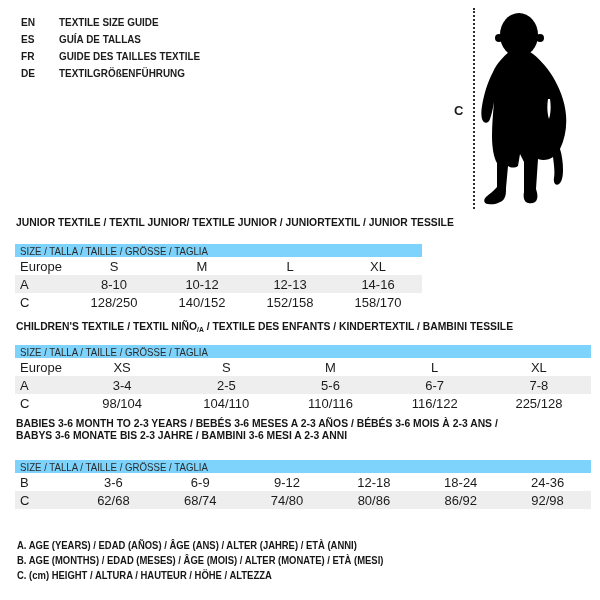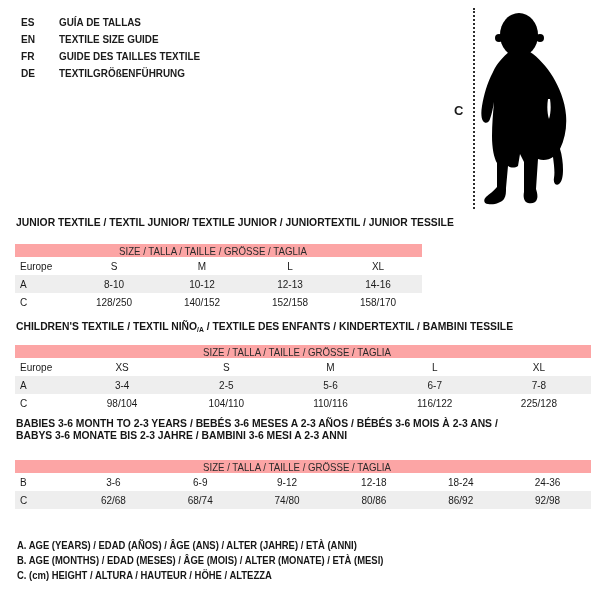--- a/index.html
+++ b/index.html
@@ -46,52 +46,51 @@
   #title-2 { top:320px; }
   #title-3 { top:417px; }
   .title-sub { font-size:7.5px; vertical-align:-2px; font-weight:bold; }
 
   
   .size-table { position:absolute; left:15px; }
   #table-1 { top:244px; width:407px; }
   #table-2 { top:345px; width:576px; }
   #table-3 { top:460px; width:576px; }
   .size-bar {
-    height:13px; background:#fca5a5; display:flex; align-items:center;
+    height:13px; background:#7dd3fc; display:flex; align-items:center;
     padding-left:5px;
-    justify-content:center;
   }
   .size-bar span {
     font-size:10.5px; color:#2a2a2a; white-space:nowrap;
     transform:scaleX(0.92); transform-origin:left center;
   }
-  .size-row { display:flex; height:18px; align-items:center; font-size:10px; }
+  .size-row { display:flex; height:18px; align-items:center; font-size:13px; }
   .size-row.shaded { background:#eeeeee; }
   .row-label { width:55px; padding-left:5px; white-space:nowrap; }
   .row-cell { flex:1; text-align:center; white-space:nowrap; }
 
   
   .legend { position:absolute; left:17px; top:538px; }
   .legend-line {
     font-weight:bold; font-size:10.5px; line-height:15px; white-space:nowrap;
     transform:scaleX(0.90); transform-origin:left top;
     color:#161616;
   }
 </style>
 </head>
 <body>
 
 <div class="lang-block">
     <div class="lang-row">
+      <span class="lang-code">EN</span>
+      <span class="lang-label">TEXTILE SIZE GUIDE</span>
+    </div>
+    <div class="lang-row">
       <span class="lang-code">ES</span>
       <span class="lang-label">GUÍA DE TALLAS</span>
-    </div>
-    <div class="lang-row">
-      <span class="lang-code">EN</span>
-      <span class="lang-label">TEXTILE SIZE GUIDE</span>
     </div>
     <div class="lang-row">
       <span class="lang-code">FR</span>
       <span class="lang-label">GUIDE DES TAILLES TEXTILE</span>
     </div>
     <div class="lang-row">
       <span class="lang-code">DE</span>
       <span class="lang-label">TEXTILGRÖßENFÜHRUNG</span>
     </div>
   </div>

